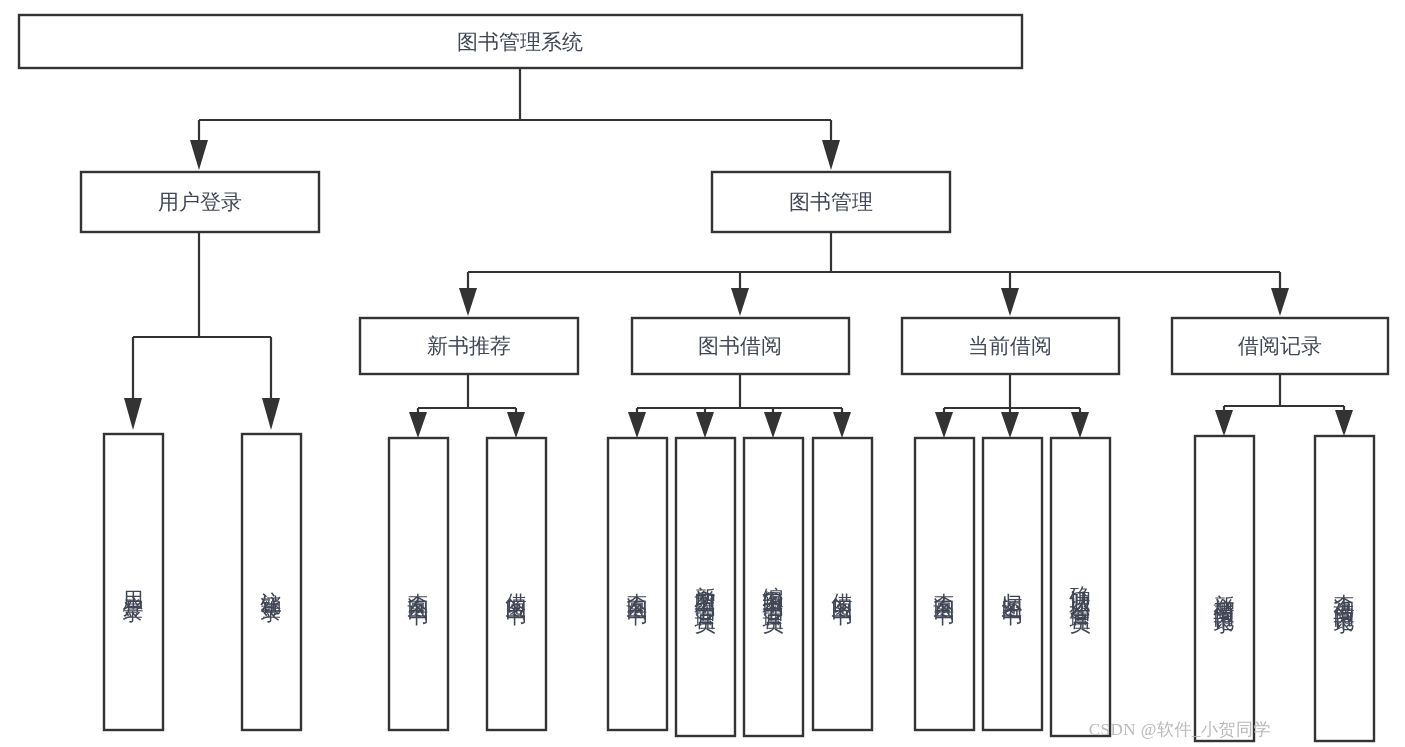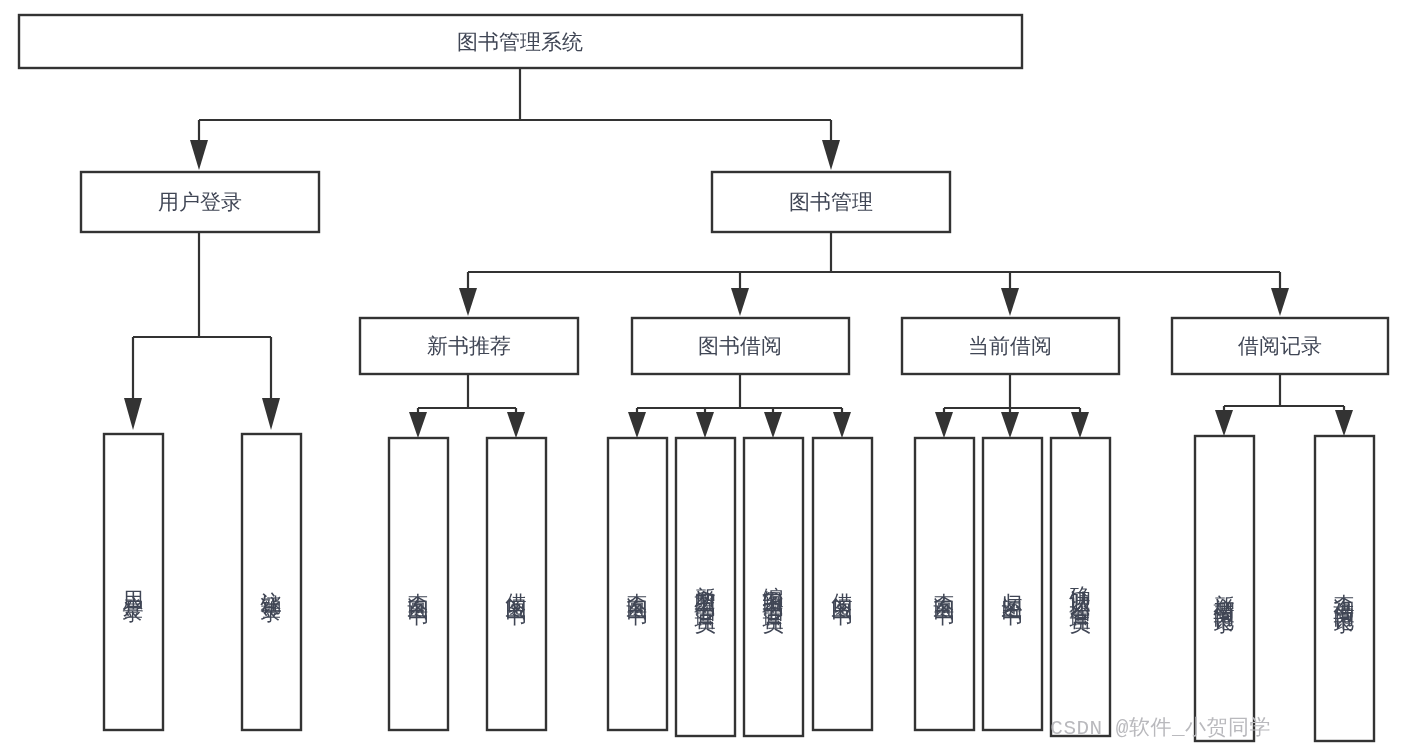--- a/index.html
+++ b/index.html
@@ -63,22 +63,22 @@
     white-space: nowrap;
     display: flex;
     align-items: center;
     justify-content: center;
     pointer-events: none;
   }
   .watermark {
     position: absolute;
     right: 8px;
     bottom: 6px;
-    font-family: Liberation Mono, monospace;
-    font-size: 21px;
+    font-family: Liberation Serif, serif;
+    font-size: 17px;
     color: #b9b9bd;
     white-space: nowrap;
     letter-spacing: 0.5px;
   }
 </style>
 </head>
 <body>
 
 <div id="diagram-root">
 

